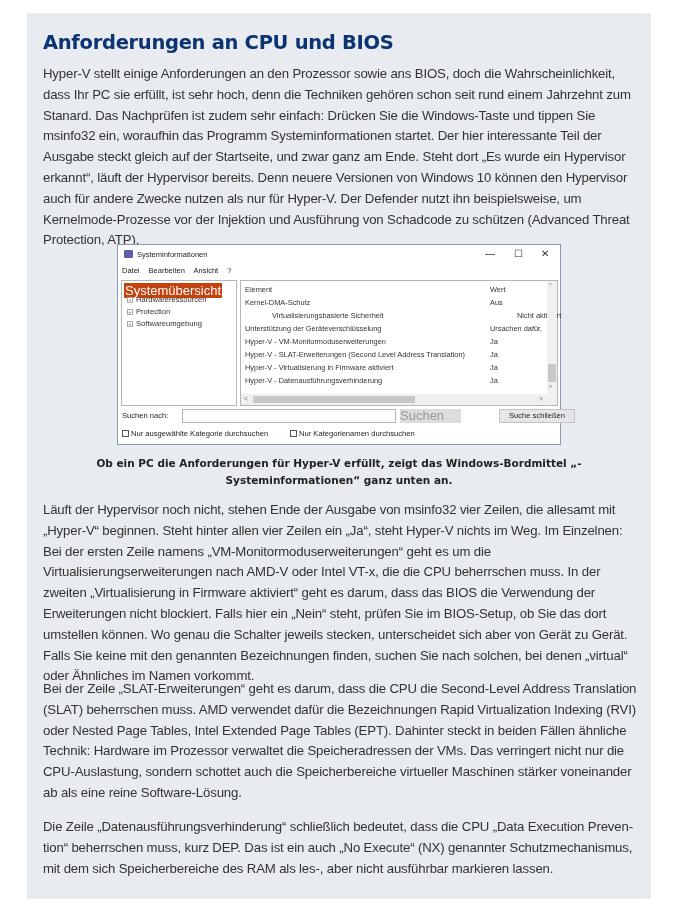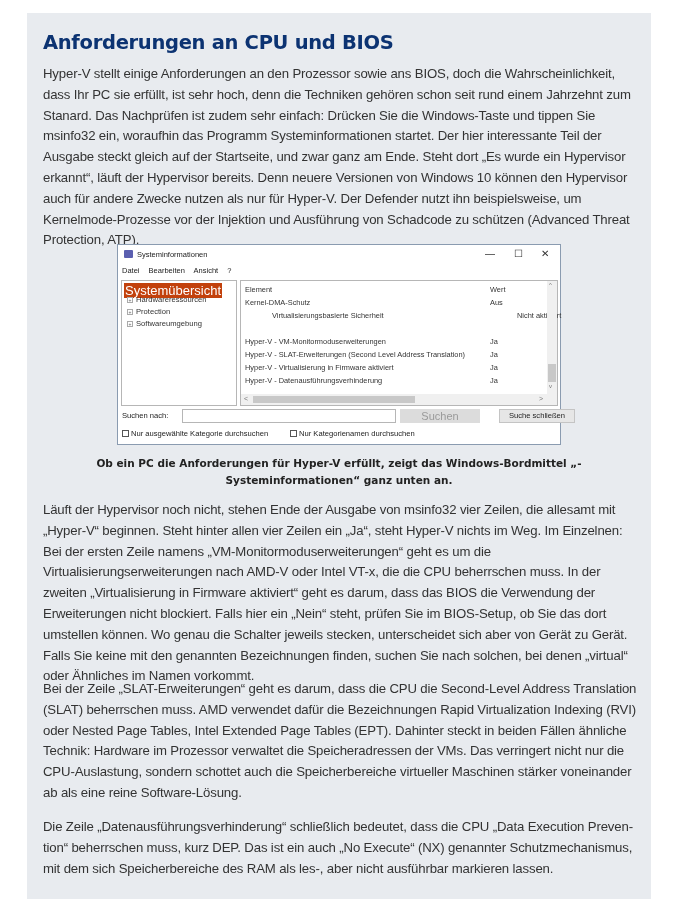--- a/index.html
+++ b/index.html
@@ -27,21 +27,21 @@
   .lrow { position:absolute; left:4px; width:300px; font-size:7.4px; color:#333; }
   .lrow .val { position:absolute; left:245px; white-space:nowrap; }
   .vscroll { position:absolute; right:0; top:0; width:10px; height:113px; background:#f0f0f0; }
   .vthumb { position:absolute; right:1px; top:83px; width:8px; height:18px; background:#c8c8c8; }
   .vscroll .up, .vscroll .down { position:absolute; left:2px; font-size:6px; color:#777; }
   .hscroll { position:absolute; left:0; bottom:0; width:100%; height:11px; background:#f0f0f0; }
   .hthumb { position:absolute; left:12px; top:2px; width:162px; height:7px; background:#c8c8c8; }
   .hscroll .left, .hscroll .right { position:absolute; top:1px; font-size:7px; color:#777; }
   .search-label { position:absolute; left:4px; top:166px; font-size:7.6px; }
   .search-input { position:absolute; left:64px; top:164px; width:214px; height:14px; border:1px solid #b6b6b6; box-sizing:border-box; background:#fff; }
-  .btn-search { position:absolute; left:282px; top:164px; width:80px; height:14px; background:#dcdcdc; color:#9a9a9a; font-size:11px; text-align:center; line-height:14px; box-sizing:border-box; }
+  .btn-search { position:absolute; left:282px; top:164px; width:61px; height:14px; background:#dcdcdc; color:#9a9a9a; font-size:13px; text-align:left; line-height:14px; box-sizing:border-box; }
   .btn-close-search { position:absolute; left:381px; top:164px; width:76px; height:14px; background:#e6e6e6; border:1px solid #c4c4c4; box-sizing:border-box; font-size:7.6px; text-align:center; line-height:12px; }
   .cb { position:absolute; top:184px; font-size:7.6px; }
   .cb .box { display:inline-block; width:7px; height:7px; border:1px solid #555; vertical-align:-1px; margin-right:2px; background:#fff; box-sizing:border-box; }
   .caption { position:absolute; left:60px; top:442px; width:504px; margin:0; text-align:center; font-family:"DejaVu Sans", sans-serif; font-weight:bold; font-size:10.5px; line-height:17px; color:#222; }
 </style>
 </head>
 <body>
 
 <div class="panel">
   <h2 class="title">Anforderungen an CPU und BIOS</h2>
@@ -81,20 +81,24 @@
         <span class="val">Wert</span>
       </div>
       <div class="lrow" style="top:17px;">
         <span>Kernel-DMA-Schutz</span>
         <span class="val">Aus</span>
       </div>
       <div class="lrow" style="top:30px;margin-left:27px;">
         <span>Virtualisierungsbasierte Sicherheit</span>
         <span class="val">Nicht aktiviert</span>
       </div>
+      <div class="lrow" style="top:43px;">
+        <span>Unterstützung der Geräteverschlüsselung</span>
+        <span class="val">Ursachen dafür,</span>
+      </div>
       <div class="lrow" style="top:56px;">
         <span>Hyper-V - VM-Monitormoduserweiterungen</span>
         <span class="val">Ja</span>
       </div>
       <div class="lrow" style="top:69px;">
         <span>Hyper-V - SLAT-Erweiterungen (Second Level Address Translation)</span>
         <span class="val">Ja</span>
       </div>
       <div class="lrow" style="top:82px;">
         <span>Hyper-V - Virtualisierung in Firmware aktiviert</span>

